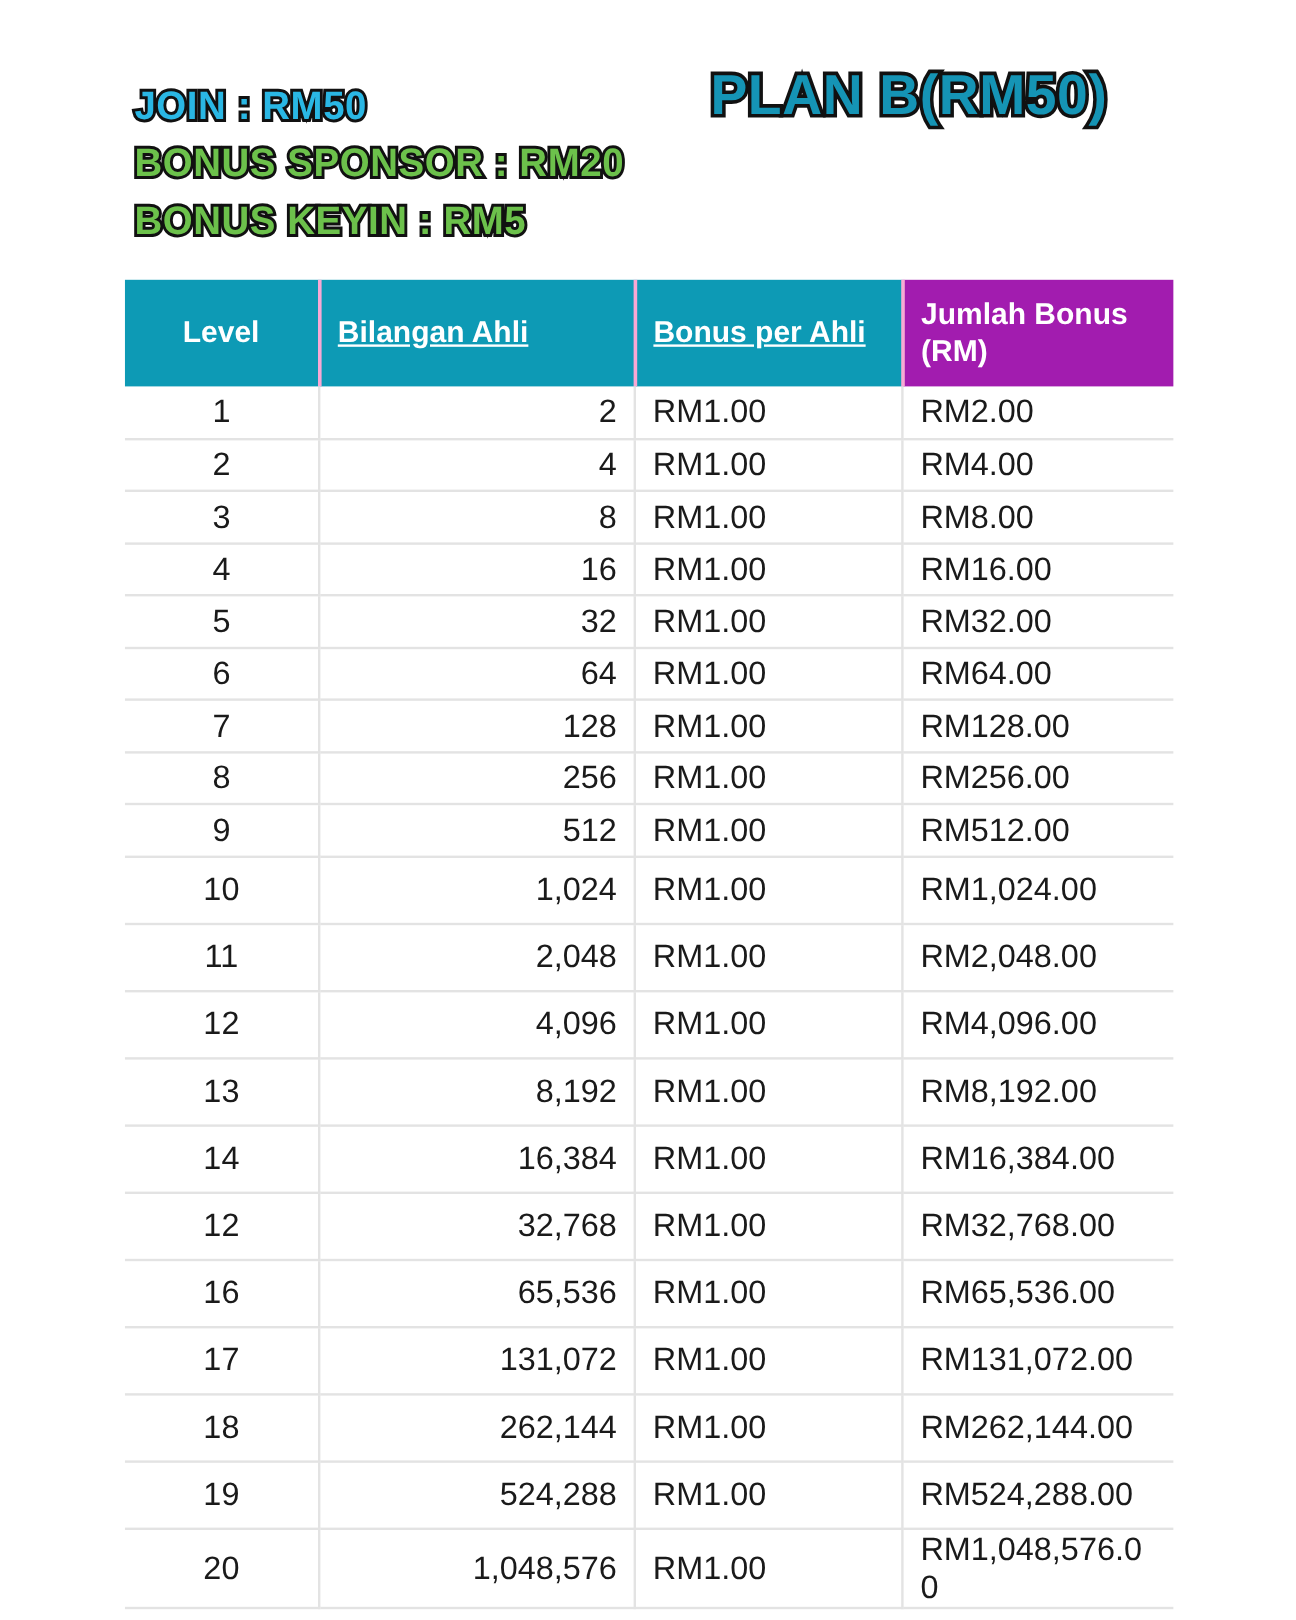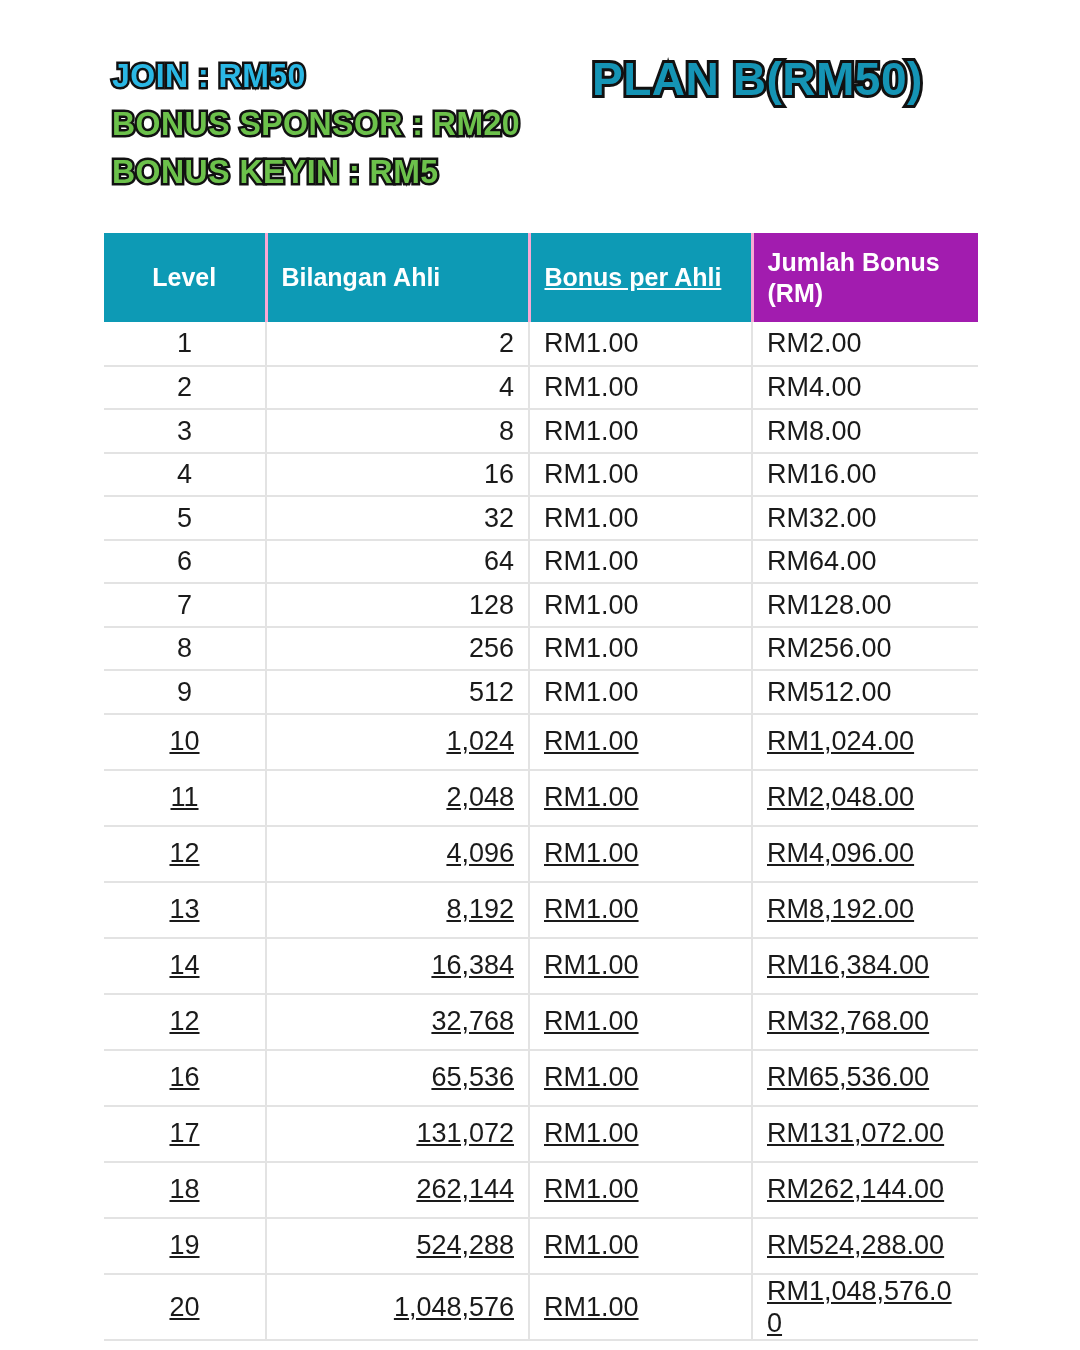--- a/index.html
+++ b/index.html
@@ -20,21 +20,21 @@
     position: absolute;
     left: 0;
     top: 0;
     width: 1080px;
     height: 222px;
   }
 
   .info-lines {
     position: absolute;
     left: 112px;
-    top: 52px;
+    top: 64px;
   }
 
   .info-line {
     font-family: "Liberation Sans", sans-serif;
     font-weight: 700;
     font-size: 33px;
     line-height: 48px;
     letter-spacing: 0.5px;
     white-space: nowrap;
     -webkit-text-stroke: 5px #111111;
@@ -109,21 +109,21 @@
     border-right: 2px solid #e3e3e3;
     padding: 0 14px;
     box-sizing: border-box;
     vertical-align: middle;
     line-height: 1.2;
     font-weight: 400;
   }
   tbody td:last-child { border-right: none; }
 
   tbody tr.row-small td { height: 43.5px; }
-  tbody tr.row-tall  td { height: 56px; text-decoration: underline; }
+  tbody tr.row-tall  td { height: 56px; }
 
   td.cell-level    { text-align: center; }
   td.cell-bilangan { text-align: right; }
   td.cell-bonus    { text-align: left; }
   td.cell-jumlah   { text-align: left; word-break: break-all; }
 </style>
 </head>
 <body>
 
 <div class="headline-area">
@@ -142,21 +142,21 @@
   <table class="plan-table">
     <colgroup>
       <col class="c-level">
       <col class="c-bilangan">
       <col class="c-bonus">
       <col class="c-jumlah">
     </colgroup>
     <thead>
       <tr>
         <th class="th-level" style="background: rgb(13, 154, 181); color: rgb(255, 255, 255);">Level</th>
-        <th class="th-bilangan" style="background: rgb(13, 154, 181); color: rgb(255, 255, 255);">Bilangan Ahli</th>
+        <th class="th-bilangan" style="background: rgb(13, 154, 181); color: rgb(255, 255, 255); text-decoration: underline;">Bilangan Ahli</th>
         <th class="th-bonus" style="background: rgb(13, 154, 181); color: rgb(255, 255, 255); text-decoration: underline;">Bonus per Ahli</th>
         <th class="th-jumlah" style="background: #a21caf; color: rgb(255, 255, 255);">Jumlah Bonus (RM)</th>
       </tr>
     </thead>
     <tbody id="table-body">
         <tr class="row-small">
           <td class="cell-level">1</td>
           <td class="cell-bilangan">2</td>
           <td class="cell-bonus">RM1.00</td>
           <td class="cell-jumlah">RM2.00</td>

